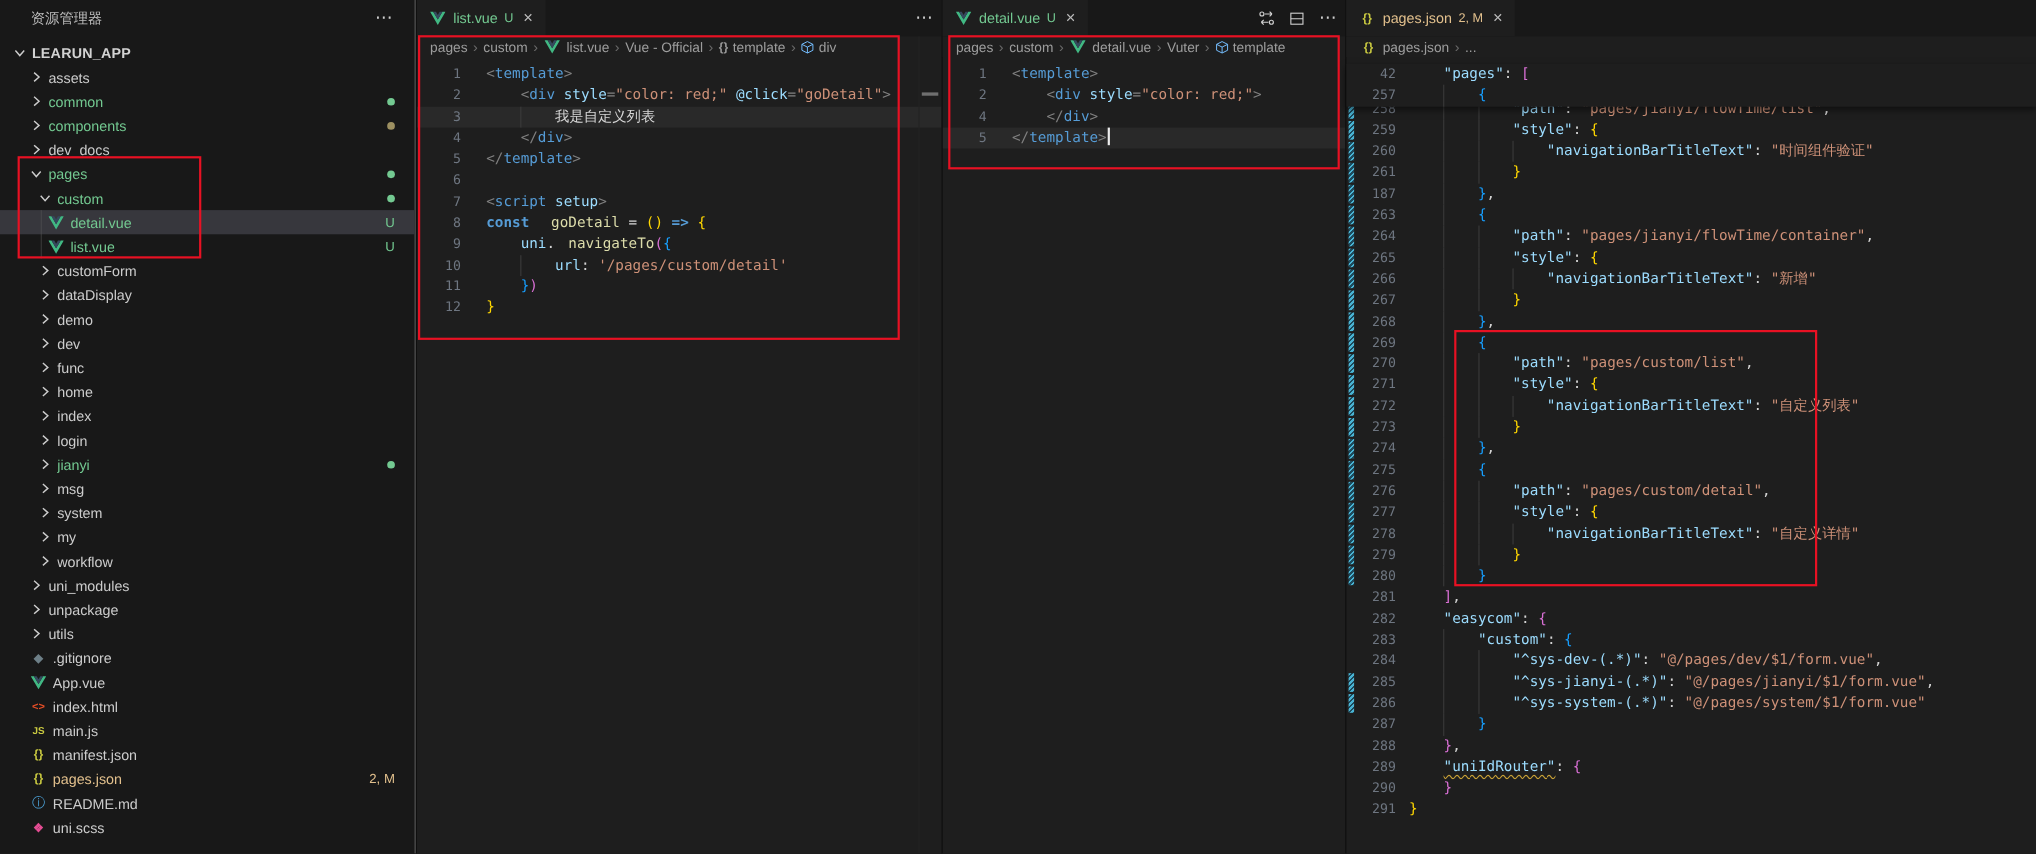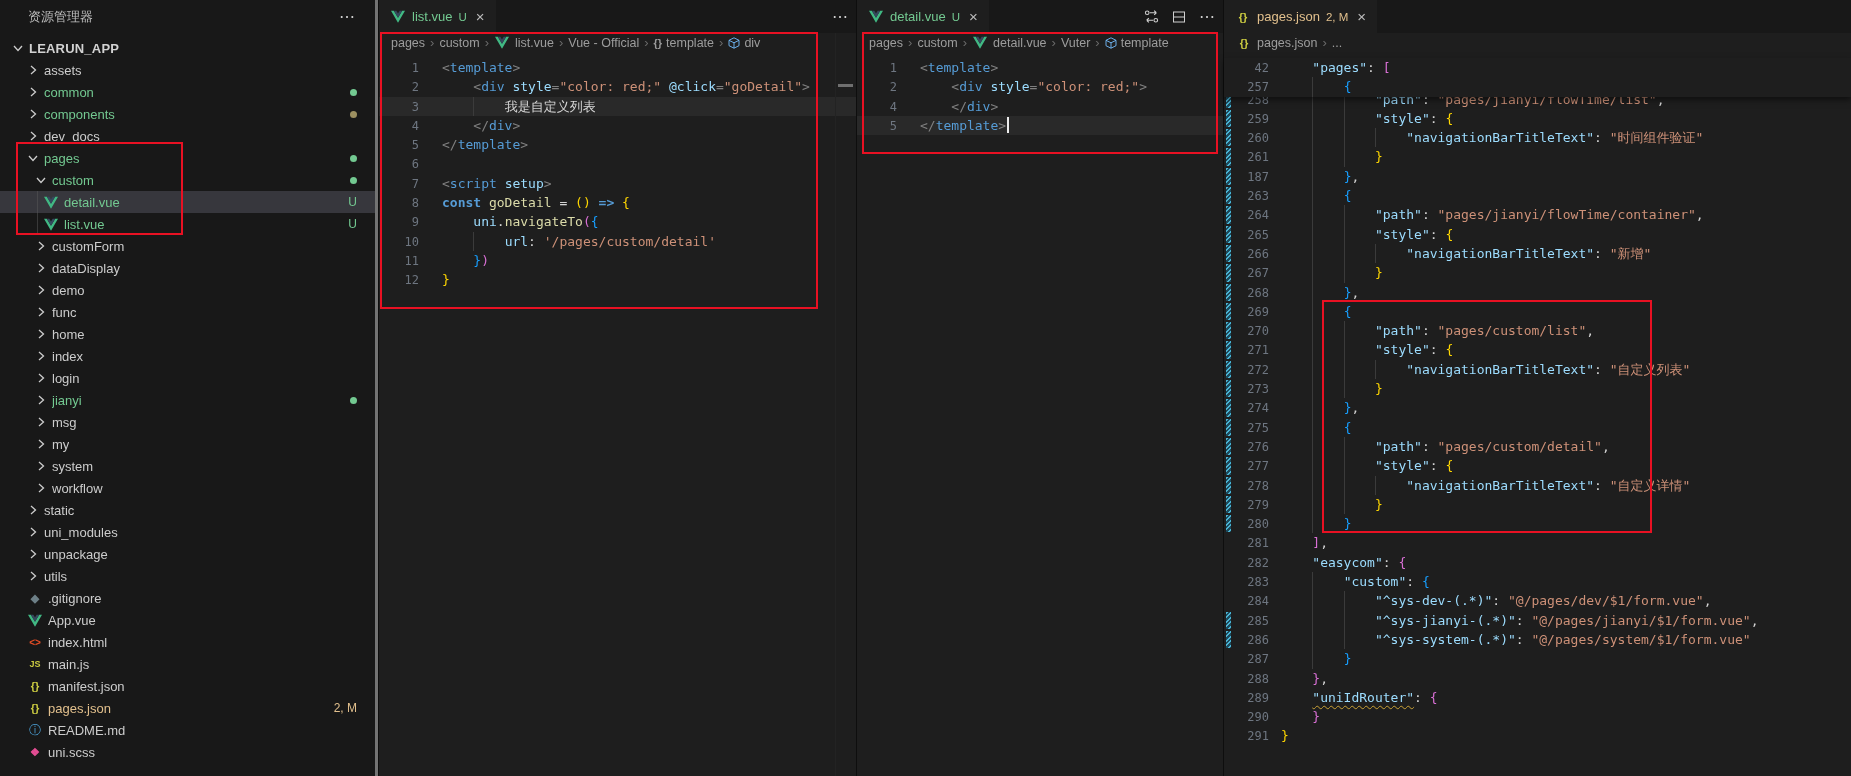--- a/index.html
+++ b/index.html
@@ -3,21 +3,21 @@
 <meta charset="utf-8">
 <style>
   * { box-sizing: border-box; margin: 0; padding: 0; }
   html,body { width:1851px; height:776px; overflow:hidden; }
   body {
     position:relative; background:#1e1e1e;
     font-family:"Liberation Sans", sans-serif; color:#cccccc;
     -webkit-font-smoothing:antialiased;
   }
   
-  .sidebar { position:absolute; left:0; top:0; width:378px; height:776px; background:#181818; border-right:3px solid #737373; }
+  .sidebar { position:absolute; left:0; top:0; width:378px; height:776px; background:#181818; border-right:1px solid #737373; }
   .exh { height:33px; display:flex; align-items:center; padding:0 20px 0 28px; font-size:13px; color:#bdbdbd; }
   .exh .more { margin-left:auto; color:#cfcfcf; font-size:16px; cursor:pointer; line-height:1; }
   .tree { position:absolute; top:37px; left:0; right:0; }
   .ti { height:22px; display:flex; align-items:center; font-size:13px; color:#cccccc; padding-right:18px; position:relative; cursor:pointer; white-space:nowrap; }
   .ti.sel { background:#37373d; }
   .ti.root .tl { font-weight:bold; color:#d2d2d2; letter-spacing:.2px; }
   .ti .tl { margin-left:5px; overflow:hidden; text-overflow:ellipsis; }
   .tl.green { color:#73c991; }
   .tl.gold  { color:#e2c08d; }
   .lv0 { padding-left:12px; } .lv1 { padding-left:27px; } .lv2 { padding-left:35px; } .lv3 { padding-left:43px; }
@@ -54,21 +54,21 @@
   .cl { height:19.3px; line-height:19.3px; white-space:pre; position:relative; }
   .cl.cur { background:rgba(255,255,255,.05); }
   .ln { display:inline-block; text-align:right; color:#6e7681; font-size:12px; }
   .p1 .ln,.p2 .ln { width:40px; margin-right:23px; }
   .p3 .ln { width:45px; margin-right:12px; }
   .p1 .cl,.p2 .cl { --cb:63px; } .p3 .cl { --cb:57px; }
   .tk.d   { color:#d4d4d4; } .tk.op { color:#d4d4d4; }
   .tk.tag { color:#569cd6; } .tk.kw { color:#569cd6;font-weight:bold; }
   .tk.attr{ color:#9cdcfe; } .tk.prop{ color:#9cdcfe; }
   .tk.str { color:#ce9178; } .tk.pun { color:#808080; }
-  .tk.fn  { color:#dcdcaa; } .tk.txt { color:#d6d6d6; }
+  .tk.fn  { color:#dcdcaa;margin-left:12px; } .tk.txt { color:#d6d6d6; }
   .tk.b1  { color:#ffd700; } .tk.b2 { color:#da70d6; } .tk.b3 { color:#179fff; }
   .tk.wavy{ text-decoration:underline; text-decoration-style:wavy; text-decoration-color:#c9a135;
             text-decoration-thickness:1px; text-underline-offset:3px; }
   .ig { position:absolute; top:0; height:19.3px; width:1px; background:#3b3b3b; }
   .mark { position:absolute; left:2px; top:1px; bottom:1px; width:5px;
           background:repeating-linear-gradient(135deg,#49b3d3 0 1.6px,#1d4a5c 1.6px 3.2px); }
   .caret { display:inline-block; width:1.5px; height:16px; background:#ececec; vertical-align:-3px; margin-left:1px; }
   .sticky { position:relative; z-index:3; background:#1e1e1e; box-shadow:0 3px 6px rgba(0,0,0,.5); }
   .scrolled { position:relative; z-index:1; margin-top:-7px; }
   .sbline { position:absolute; right:20px; top:33px; bottom:0; width:1px; background:#232323; }
@@ -192,20 +192,28 @@
           </svg>
         </span>
         <span class="tl ">demo</span>
       </div>
       <div class="ti lv2">
         <span class="chev">
           <svg width="12" height="12" viewBox="0 0 12 12">
             <path d="M4 2 L8.5 6 L4 10" fill="none" stroke="#cccccc" stroke-width="1.3"></path>
           </svg>
         </span>
+        <span class="tl ">dev</span>
+      </div>
+      <div class="ti lv2">
+        <span class="chev">
+          <svg width="12" height="12" viewBox="0 0 12 12">
+            <path d="M4 2 L8.5 6 L4 10" fill="none" stroke="#cccccc" stroke-width="1.3"></path>
+          </svg>
+        </span>
         <span class="tl ">func</span>
       </div>
       <div class="ti lv2">
         <span class="chev">
           <svg width="12" height="12" viewBox="0 0 12 12">
             <path d="M4 2 L8.5 6 L4 10" fill="none" stroke="#cccccc" stroke-width="1.3"></path>
           </svg>
         </span>
         <span class="tl ">home</span>
       </div>
@@ -241,45 +249,37 @@
           </svg>
         </span>
         <span class="tl ">msg</span>
       </div>
       <div class="ti lv2">
         <span class="chev">
           <svg width="12" height="12" viewBox="0 0 12 12">
             <path d="M4 2 L8.5 6 L4 10" fill="none" stroke="#cccccc" stroke-width="1.3"></path>
           </svg>
         </span>
+        <span class="tl ">system</span>
+      </div>
+      <div class="ti lv2">
+        <span class="chev">
+          <svg width="12" height="12" viewBox="0 0 12 12">
+            <path d="M4 2 L8.5 6 L4 10" fill="none" stroke="#cccccc" stroke-width="1.3"></path>
+          </svg>
+        </span>
         <span class="tl ">my</span>
       </div>
       <div class="ti lv2">
         <span class="chev">
           <svg width="12" height="12" viewBox="0 0 12 12">
             <path d="M4 2 L8.5 6 L4 10" fill="none" stroke="#cccccc" stroke-width="1.3"></path>
           </svg>
         </span>
-        <span class="tl ">system</span>
-      </div>
-      <div class="ti lv2">
-        <span class="chev">
-          <svg width="12" height="12" viewBox="0 0 12 12">
-            <path d="M4 2 L8.5 6 L4 10" fill="none" stroke="#cccccc" stroke-width="1.3"></path>
-          </svg>
-        </span>
         <span class="tl ">workflow</span>
-      </div>
-      <div class="ti lv1">
-        <span class="chev">
-          <svg width="12" height="12" viewBox="0 0 12 12">
-            <path d="M4 2 L8.5 6 L4 10" fill="none" stroke="#cccccc" stroke-width="1.3"></path>
-          </svg>
-        </span>
-        <span class="tl ">static</span>
       </div>
       <div class="ti lv1">
         <span class="chev">
           <svg width="12" height="12" viewBox="0 0 12 12">
             <path d="M4 2 L8.5 6 L4 10" fill="none" stroke="#cccccc" stroke-width="1.3"></path>
           </svg>
         </span>
         <span class="tl ">uni_modules</span>
       </div>
       <div class="ti lv1">

